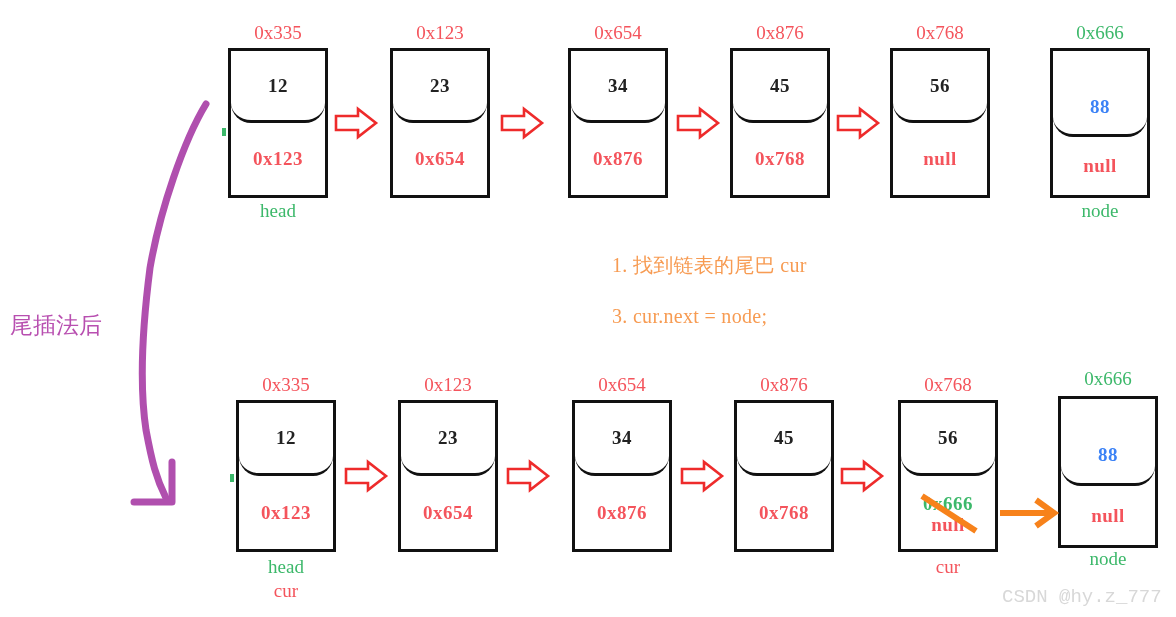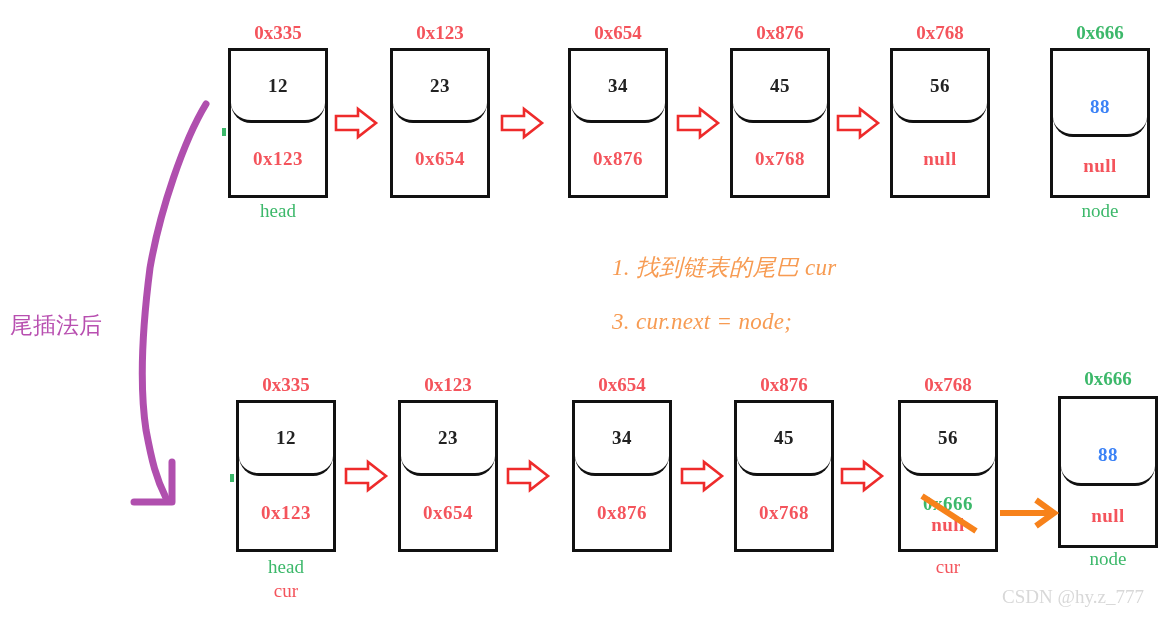--- a/index.html
+++ b/index.html
@@ -54,21 +54,21 @@
     font-size: 19px;
     color: #f4545c;
     font-weight: bold;
     letter-spacing: .5px;
   }
   .node.is-new .cell.val { color: #3b82f6; margin-top: 28px; }
   
   .addr {
     position: absolute;
     font-size: 19px;
-    font-weight: bold;
+    font-weight: normal;
     color: #f4545c;
     white-space: nowrap;
     text-align: center;
   }
   .addr.green { color: #3cb86a; }
   
   .nodelabel {
     position: absolute;
     font-size: 19px;
     color: #3cb86a;
@@ -96,38 +96,37 @@
   .ptr-replace .oldaddr {
     color: #f4545c;
     font-size: 19px;
     font-weight: bold;
     margin-top: 2px;
   }
   
   .steps {
     position: absolute;
     color: #f79b52;
-    font-size: 23px;
-    white-space: nowrap;
-    font-style: italic;
+    font-size: 20px;
+    white-space: nowrap;
   }
   .steps .step { margin-bottom: 26px; letter-spacing: .3px; }
   
   .caption-purple {
     position: absolute;
     color: #b84fb0;
     font-size: 23px;
     white-space: nowrap;
   }
   
   .watermark {
     position: absolute;
     color: #d8d8d8;
     font-size: 19px;
-    font-family: Liberation Serif, serif;
+    font-family: Liberation Mono, monospace;
     white-space: nowrap;
   }
 </style>
 </head>
 <body>
 
 <div id="canvas">
 
   <div class="addr" style="left:228px;top:22px;width:100px;">0x335</div>
   <div class="node" style="left:228px;top:48px;width:100px;height:150px;">

